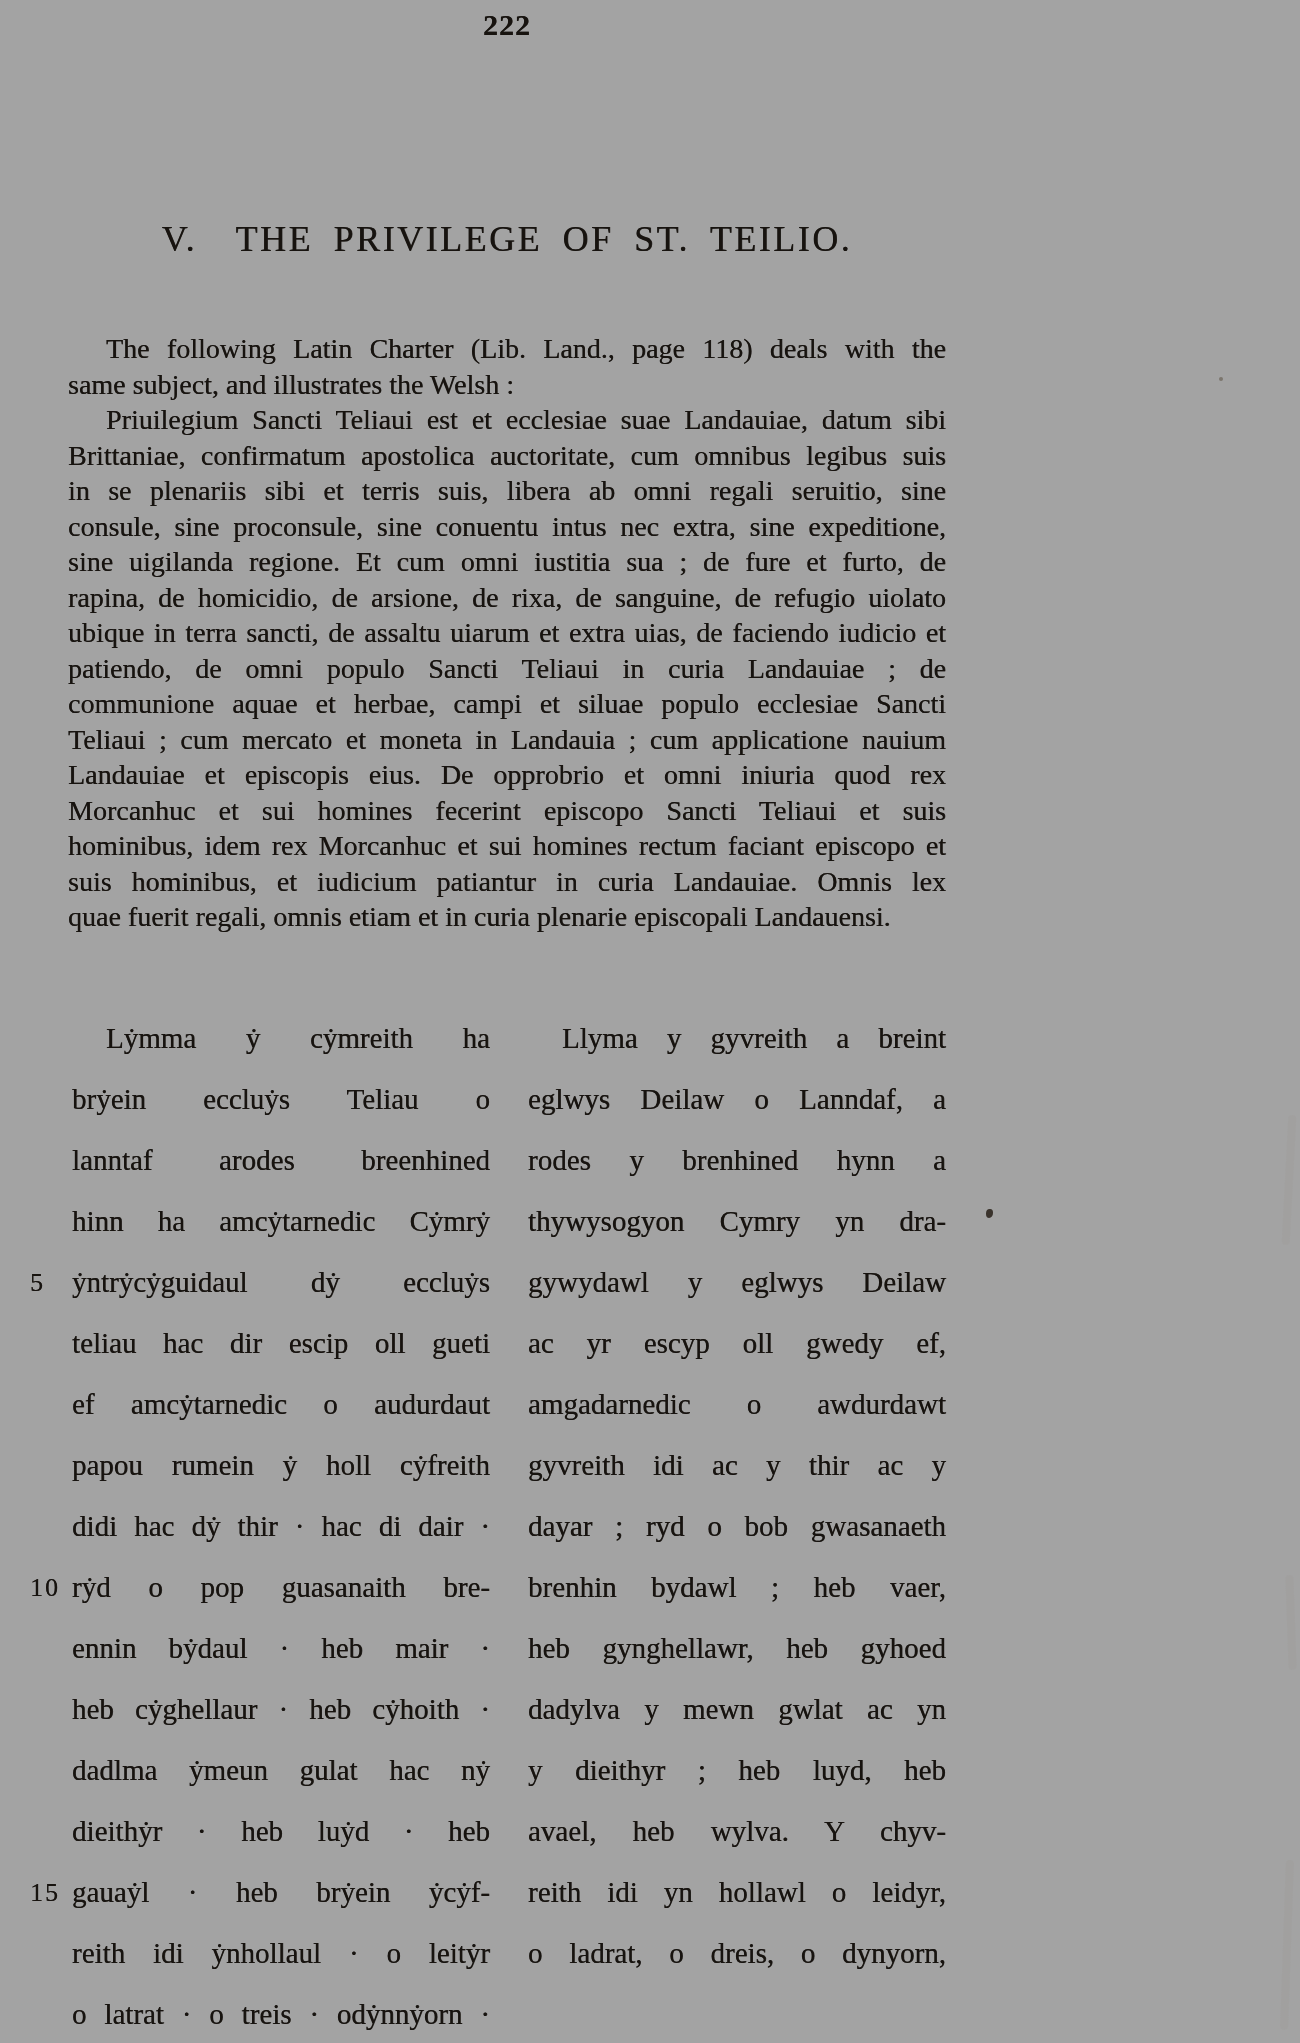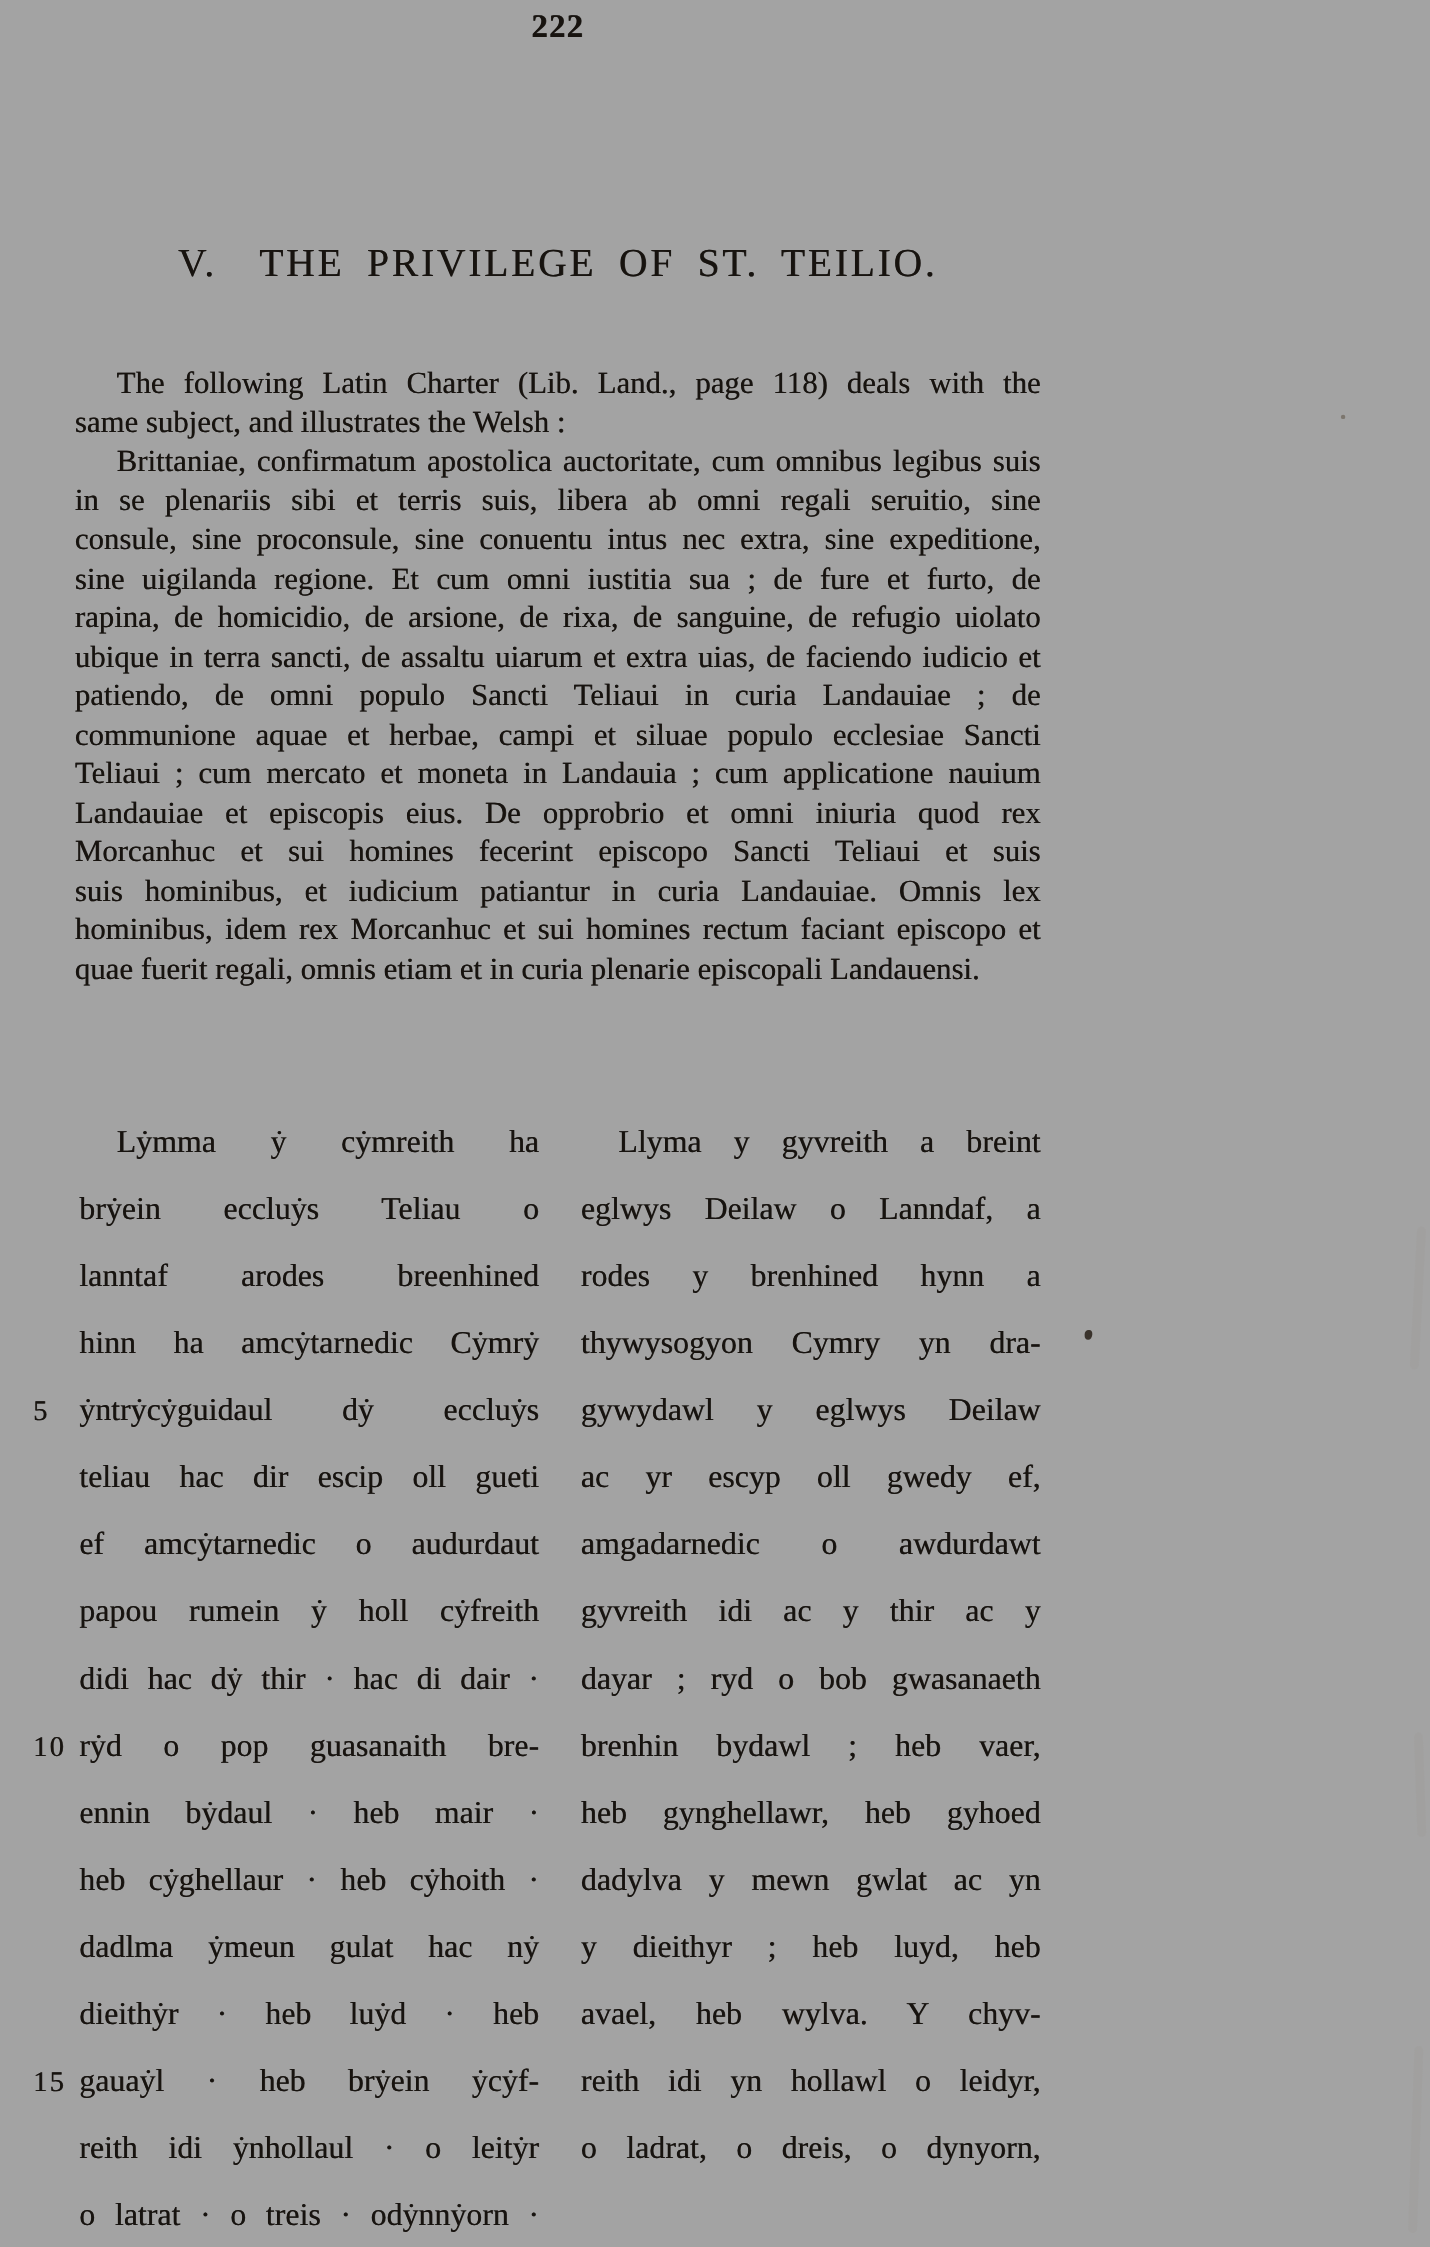--- a/index.html
+++ b/index.html
@@ -74,33 +74,34 @@
   <div class="page-number">222</div>
 
   <h1 class="title">V. THE PRIVILEGE OF ST. TEILIO.</h1>
 
   <section class="prose">
     <div class="prose-block indent">
         <div class="tline">The following Latin Charter (Lib. Land., page 118) deals with the</div>
         <div class="tline">same subject, and illustrates the Welsh :</div>
       </div>
     <div class="prose-block indent">
+        <div class="tline">Priuilegium Sancti Teliaui est et ecclesiae suae Landauiae, datum sibi</div>
         <div class="tline">Brittaniae, confirmatum apostolica auctoritate, cum omnibus legibus suis</div>
         <div class="tline">in se plenariis sibi et terris suis, libera ab omni regali seruitio, sine</div>
         <div class="tline">consule, sine proconsule, sine conuentu intus nec extra, sine expeditione,</div>
         <div class="tline">sine uigilanda regione. Et cum omni iustitia sua ; de fure et furto, de</div>
         <div class="tline">rapina, de homicidio, de arsione, de rixa, de sanguine, de refugio uiolato</div>
         <div class="tline">ubique in terra sancti, de assaltu uiarum et extra uias, de faciendo iudicio et</div>
         <div class="tline">patiendo, de omni populo Sancti Teliaui in curia Landauiae ; de</div>
         <div class="tline">communione aquae et herbae, campi et siluae populo ecclesiae Sancti</div>
         <div class="tline">Teliaui ; cum mercato et moneta in Landauia ; cum applicatione nauium</div>
         <div class="tline">Landauiae et episcopis eius. De opprobrio et omni iniuria quod rex</div>
         <div class="tline">Morcanhuc et sui homines fecerint episcopo Sancti Teliaui et suis</div>
+        <div class="tline">hominibus, idem rex Morcanhuc et sui homines rectum faciant episcopo et</div>
         <div class="tline">suis hominibus, et iudicium patiantur in curia Landauiae. Omnis lex</div>
-        <div class="tline">hominibus, idem rex Morcanhuc et sui homines rectum faciant episcopo et</div>
         <div class="tline">quae fuerit regali, omnis etiam et in curia plenarie episcopali Landauensi.</div>
       </div>
   </section>
 
   <section class="col col-left">
       <div class="tline"><span class="ltext">Lẏmma ẏ cẏmreith ha</span></div>
       <div class="tline"><span class="ltext">brẏein eccluẏs Teliau o</span></div>
       <div class="tline"><span class="ltext">lanntaf arodes breenhined</span></div>
       <div class="tline"><span class="ltext">hinn ha amcẏtarnedic Cẏmrẏ</span></div>
       <div class="tline"><span class="lnum">5</span><span class="ltext">ẏntrẏcẏguidaul dẏ eccluẏs</span></div>

